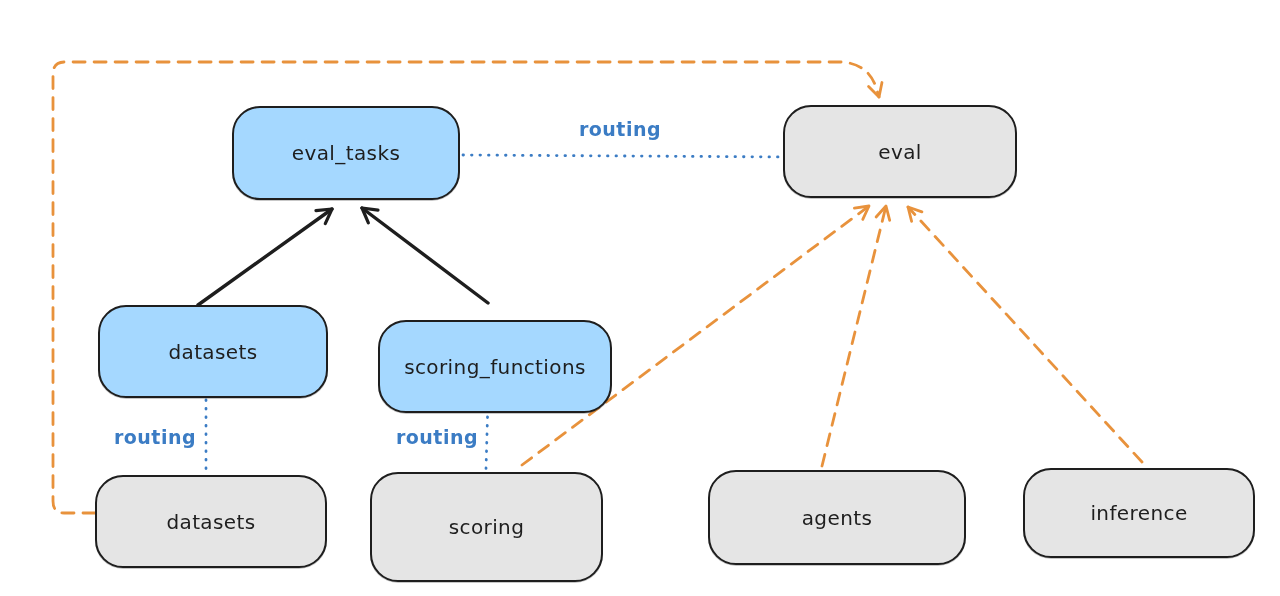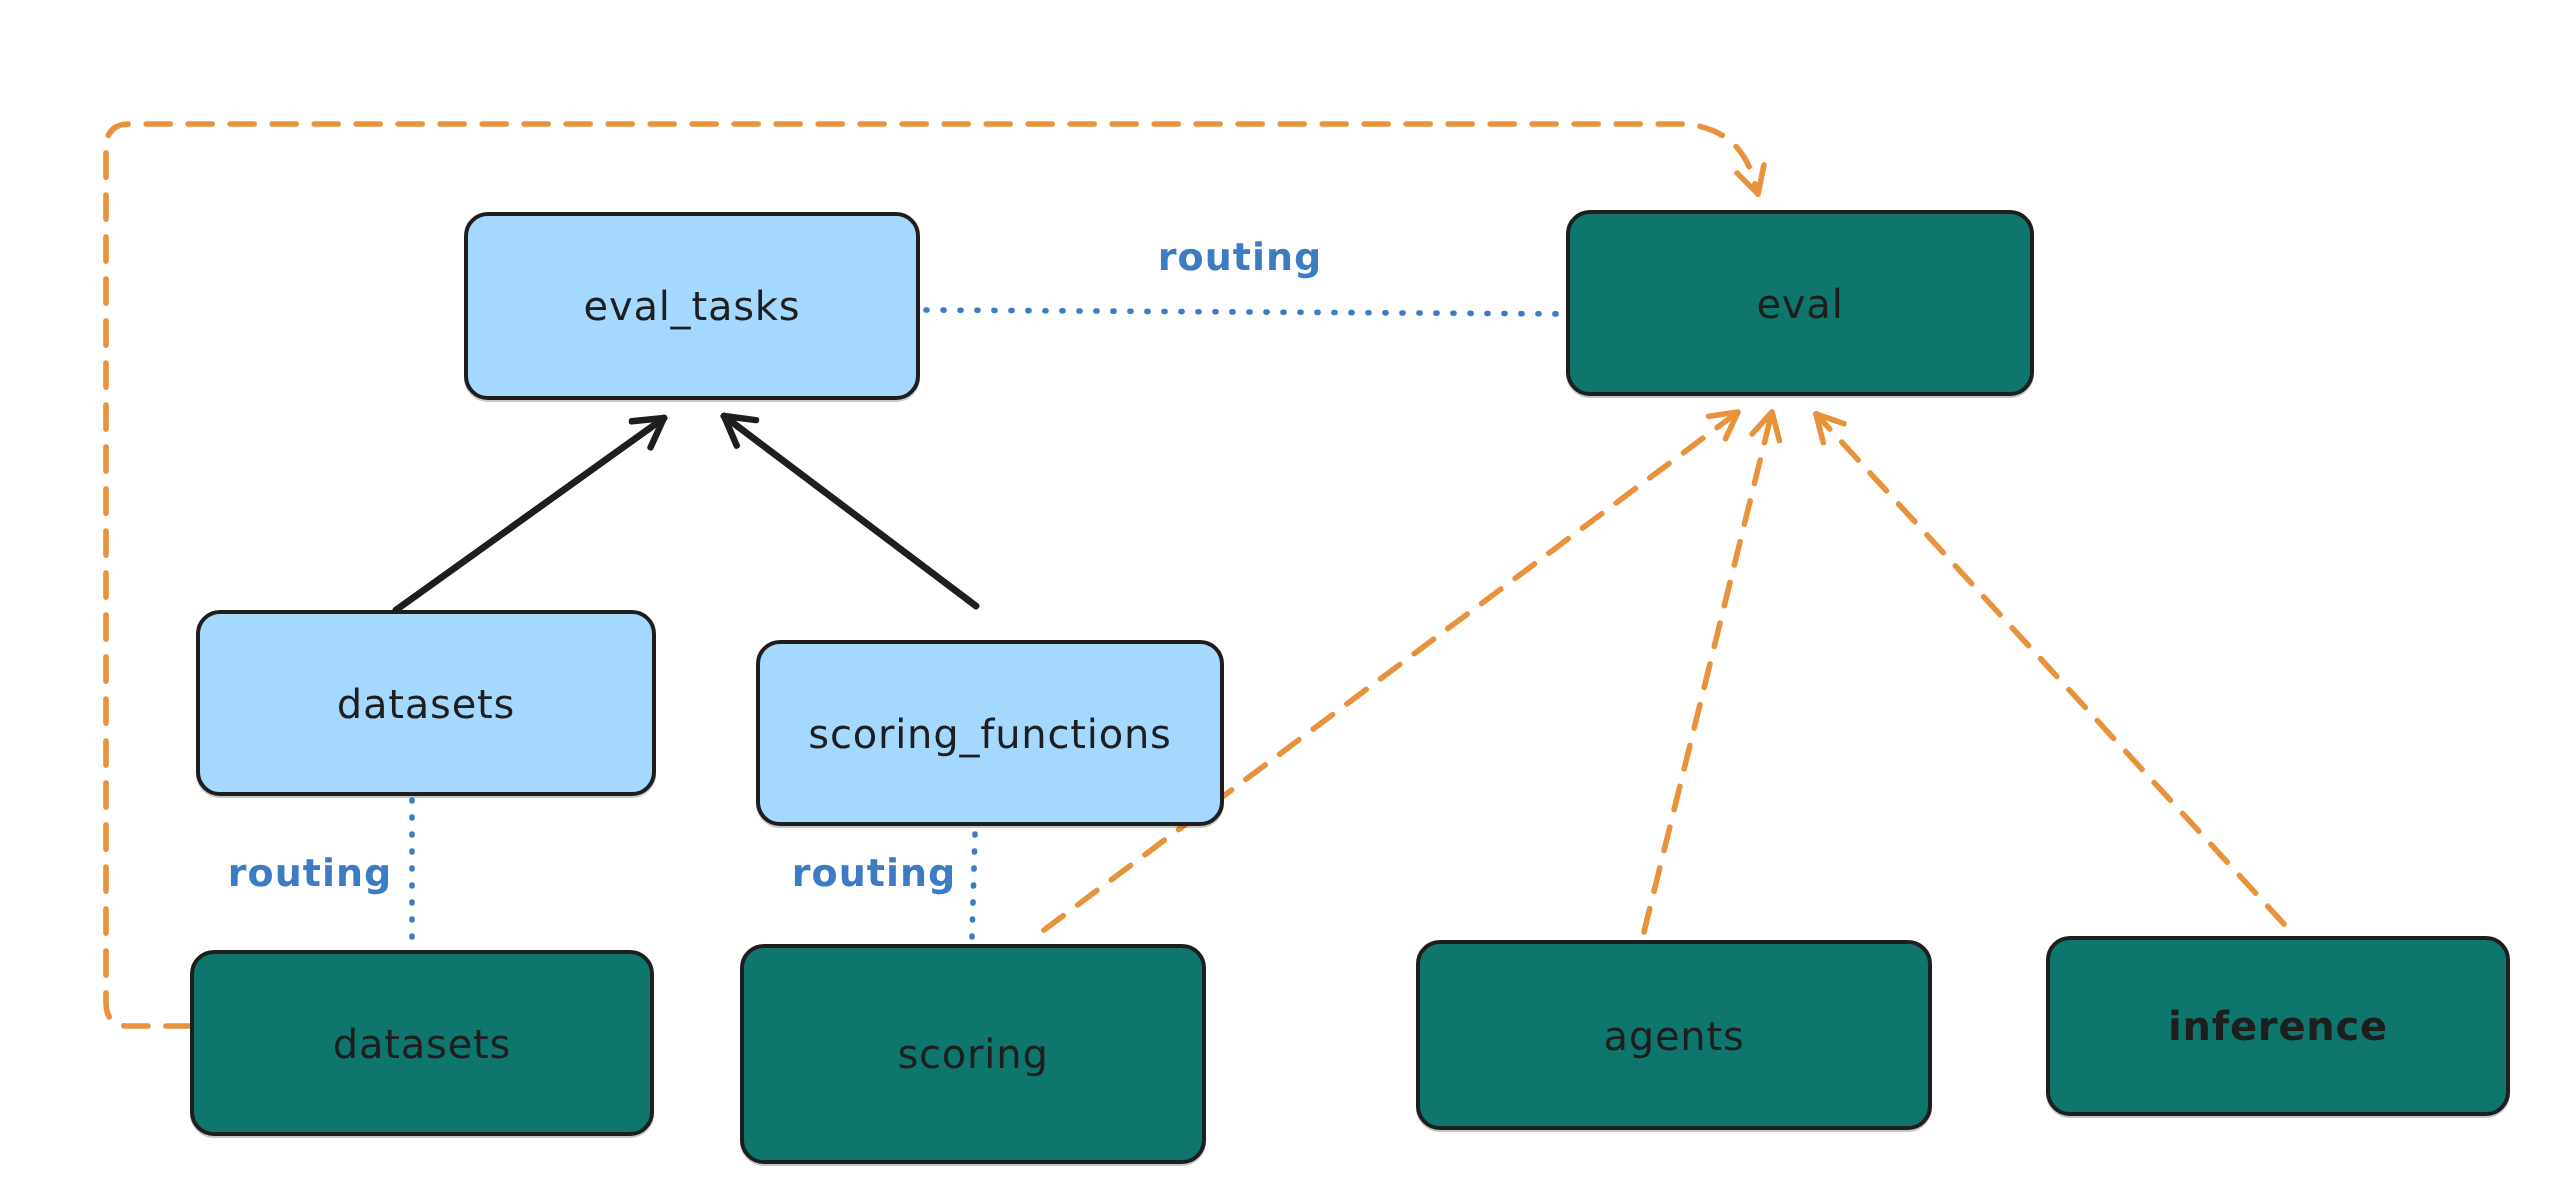--- a/index.html
+++ b/index.html
@@ -16,29 +16,29 @@
     left: 0; top: 0;
     width: 1280px; height: 596px;
   }
   .node {
     position: absolute;
     box-sizing: border-box;
     display: flex;
     align-items: center;
     justify-content: center;
     border: 2.5px solid #1e1e1e;
-    border-radius: 12px;
+    border-radius: 28px;
     font-size: 20px;
     letter-spacing: 0.4px;
     color: #1e1e1e;
     text-align: center;
     box-shadow: 0 1px 0 rgba(30,30,30,0.25);
   }
   .node.blue  { background: #a5d8ff; }
-  .node.green { background: #0f766e; }
+  .node.green { background: #e5e5e5; }
   .edge-label {
     position: absolute;
     transform: translate(-50%, -50%);
     font-size: 19px;
     font-weight: bold;
     letter-spacing: 0.5px;
     white-space: nowrap;
   }
 </style>
 </head>
@@ -70,20 +70,20 @@
       </g>
   </svg>
   <div id="nodes-layer">
       <div class="node blue" style="left: 232px; top: 106px; width: 228px; height: 94px;">eval_tasks</div>
       <div class="node green" style="left: 783px; top: 105px; width: 234px; height: 93px;">eval</div>
       <div class="node blue" style="left: 98px; top: 305px; width: 230px; height: 93px;">datasets</div>
       <div class="node blue" style="left: 378px; top: 320px; width: 234px; height: 93px;">scoring_functions</div>
       <div class="node green" style="left: 95px; top: 475px; width: 232px; height: 93px;">datasets</div>
       <div class="node green" style="left: 370px; top: 472px; width: 233px; height: 110px;">scoring</div>
       <div class="node green" style="left: 708px; top: 470px; width: 258px; height: 95px;">agents</div>
-      <div class="node green" style="left: 1023px; top: 468px; width: 232px; height: 90px; font-weight: bold;">inference</div>
+      <div class="node green" style="left: 1023px; top: 468px; width: 232px; height: 90px;">inference</div>
     </div>
   <div id="labels-layer">
       <span class="edge-label" style="left: 620px; top: 129px; color: rgb(59, 124, 196);">routing</span>
       <span class="edge-label" style="left: 155px; top: 437px; color: rgb(59, 124, 196);">routing</span>
       <span class="edge-label" style="left: 437px; top: 437px; color: rgb(59, 124, 196);">routing</span>
     </div>
 </div>
 
 </body></html>

